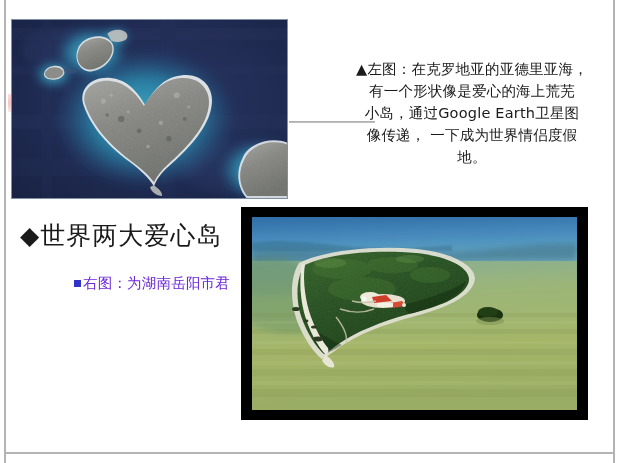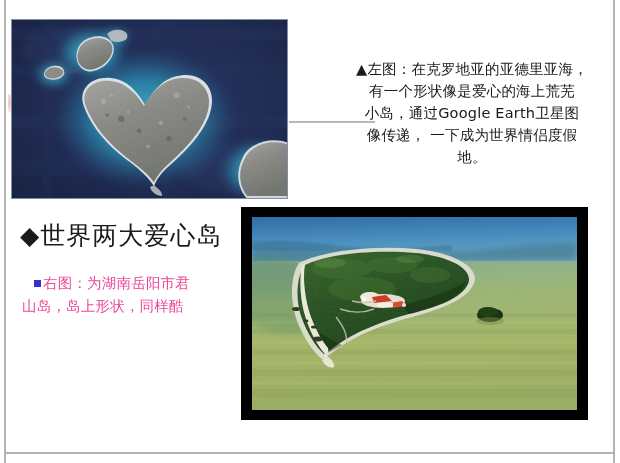--- a/index.html
+++ b/index.html
@@ -97,22 +97,22 @@
   }
 
   
   #caption-bottom-left {
     position: absolute;
     left: 22px;
     top: 272px;
     width: 208px;
     font-size: 14.5px;
     line-height: 23px;
-    color: #ec4899;
-    text-align: left;
+    color: #6d28d9;
+    text-align: right;
     letter-spacing: .2px;
   }
   #caption-bottom-left .bullet-sq {
     display: inline-block;
     width: 7px;
     height: 7px;
     background: #3333cc;
     margin-right: 2px;
     position: relative;
     top: -1px;
@@ -297,21 +297,20 @@
     <span class="ln">有一个形状像是爱心的海上荒芜</span>
     <span class="ln">小岛，通过Google Earth卫星图</span>
     <span class="ln">像传递， 一下成为世界情侣度假</span>
     <span class="ln">地。</span>
   </div>
 
   <div id="slide-title">◆世界两大爱心岛</div>
 
   <div id="caption-bottom-left">
     <span class="ln first"><span class="bullet-sq"></span><span>右图：为湖南岳阳市君</span></span>
-    <span class="ln">山岛，岛上形状，同样酷</span>
   </div>
 
   <div id="photo-right">
     <div class="inner">
       <svg viewBox="0 0 325 193" preserveAspectRatio="none">
         <defs>
           <linearGradient id="skyG" x1="0" y1="0" x2="0.15" y2="1">
             <stop offset="0%" stop-color="#2e6fae"></stop>
             <stop offset="45%" stop-color="#4b93c6"></stop>
             <stop offset="100%" stop-color="#7fc0cf"></stop>

